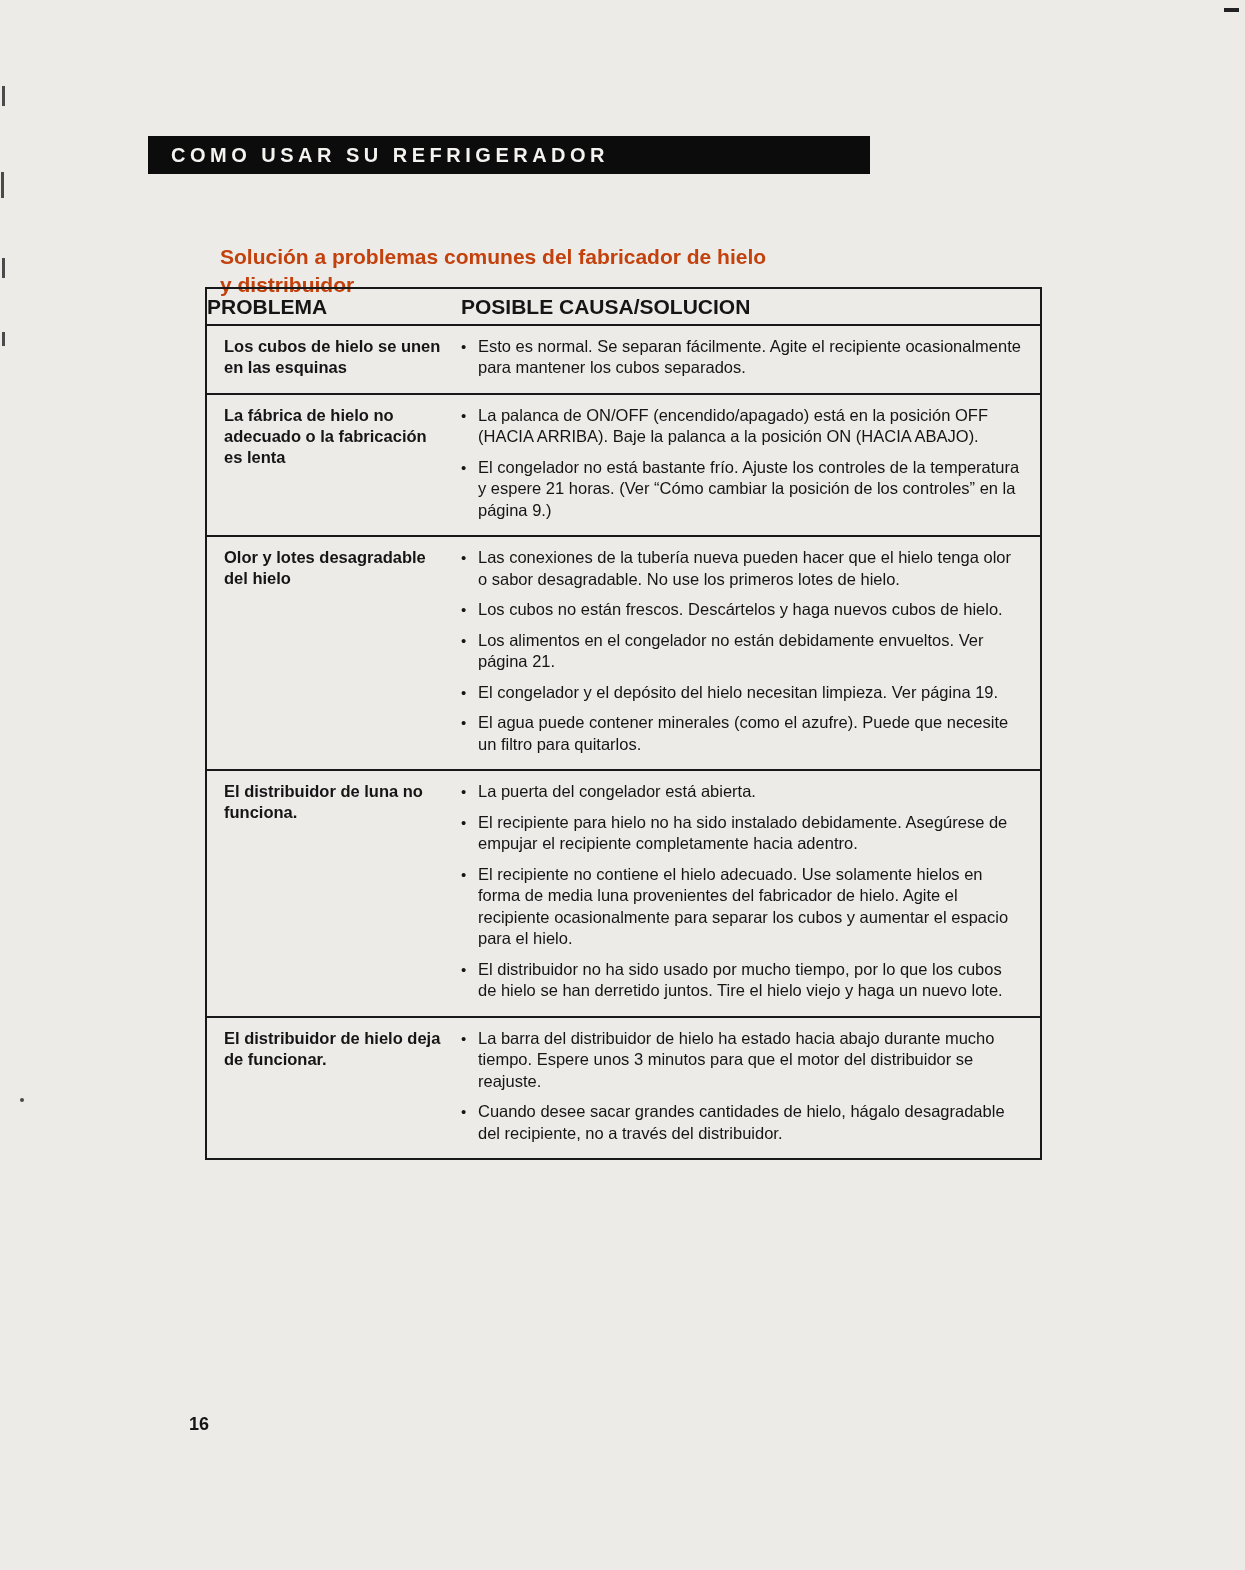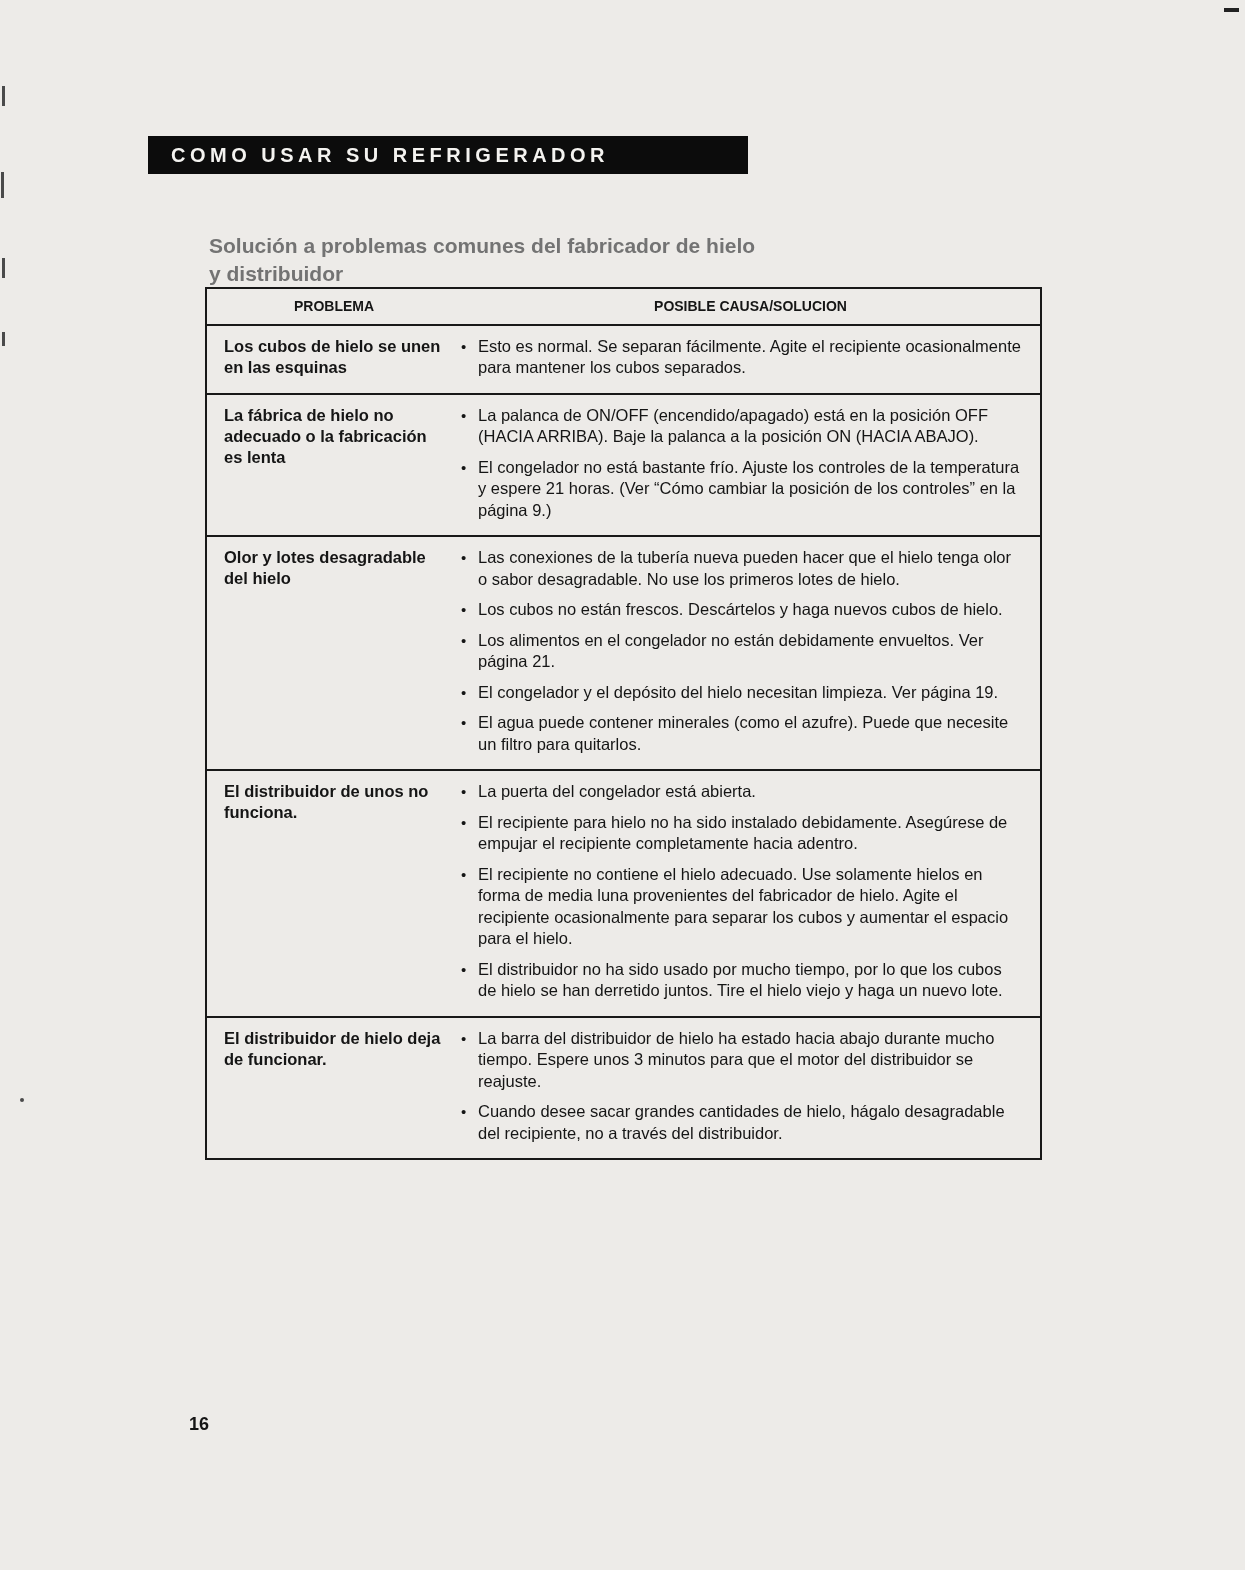--- a/index.html
+++ b/index.html
@@ -15,46 +15,46 @@
   .artifact { position:absolute; background:#4a4a4a; }
   .art-1 { left:2px;  top:86px;  width:3px;  height:20px; }
   .art-2 { left:1px;  top:172px; width:3px;  height:26px; }
   .art-3 { left:2px;  top:258px; width:3px;  height:20px; }
   .art-4 { left:2px;  top:332px; width:3px;  height:14px; }
   .art-5 { left:20px; top:1098px; width:4px; height:4px; border-radius:50%; }
   .art-6 { left:1224px; top:8px; width:15px; height:4px; background:#222; }
 
   .header-bar {
     position:absolute; left:148px; top:136px;
-    width:600px; height:38px;
+    width:722px; height:38px;
     background:#0c0c0c;
     color:#f4f3f0;
     display:flex; align-items:center;
     padding-left:23px; box-sizing:border-box;
     font-weight:bold; font-size:20px; letter-spacing:4.5px;
   }
 
   .title {
     position:absolute; left:205px; top:228px;
-    margin:4px;
+    margin:15px;
     font-size:21px; font-weight:bold; line-height:28px;
-    color:#737373;
+    color:#c2410c;
   }
 
   table.trouble {
     position:absolute; left:205px; top:287px;
     width:837px;
     border-collapse:collapse;
     border:2.5px solid #181818;
     font-size:16.5px; line-height:21.5px;
     background:transparent;
   }
   table.trouble th {
-    text-align:center;
-    font-size:14px; font-weight:bold;
+    text-align:left;
+    font-size:21px; font-weight:bold;
     padding:7px 0 6px 0;
     border-bottom:2.5px solid #181818;
   }
   th.col-problema { width:255px; padding-left:17px; box-sizing:border-box; }
   th.col-causa { padding-left:0; }
   table.trouble td {
     vertical-align:top;
     border-bottom:2.5px solid #181818;
   }
   td.problem {
@@ -142,21 +142,21 @@
             <span class="bullet">•</span>
             <span class="bullet-text">El congelador y el depósito del hielo necesitan limpieza. Ver página 19.</span>
           </div>
           <div class="bullet-item">
             <span class="bullet">•</span>
             <span class="bullet-text">El agua puede contener minerales (como el azufre). Puede que necesite un filtro para quitarlos.</span>
           </div>
         </td>
       </tr>
       <tr>
-        <td class="problem">El distribuidor de unos no funciona.</td>
+        <td class="problem">El distribuidor de luna no funciona.</td>
         <td class="causes">
           <div class="bullet-item">
             <span class="bullet">•</span>
             <span class="bullet-text">La puerta del congelador está abierta.</span>
           </div>
           <div class="bullet-item">
             <span class="bullet">•</span>
             <span class="bullet-text">El recipiente para hielo no ha sido instalado debidamente. Asegúrese de empujar el recipiente completamente hacia adentro.</span>
           </div>
           <div class="bullet-item">

